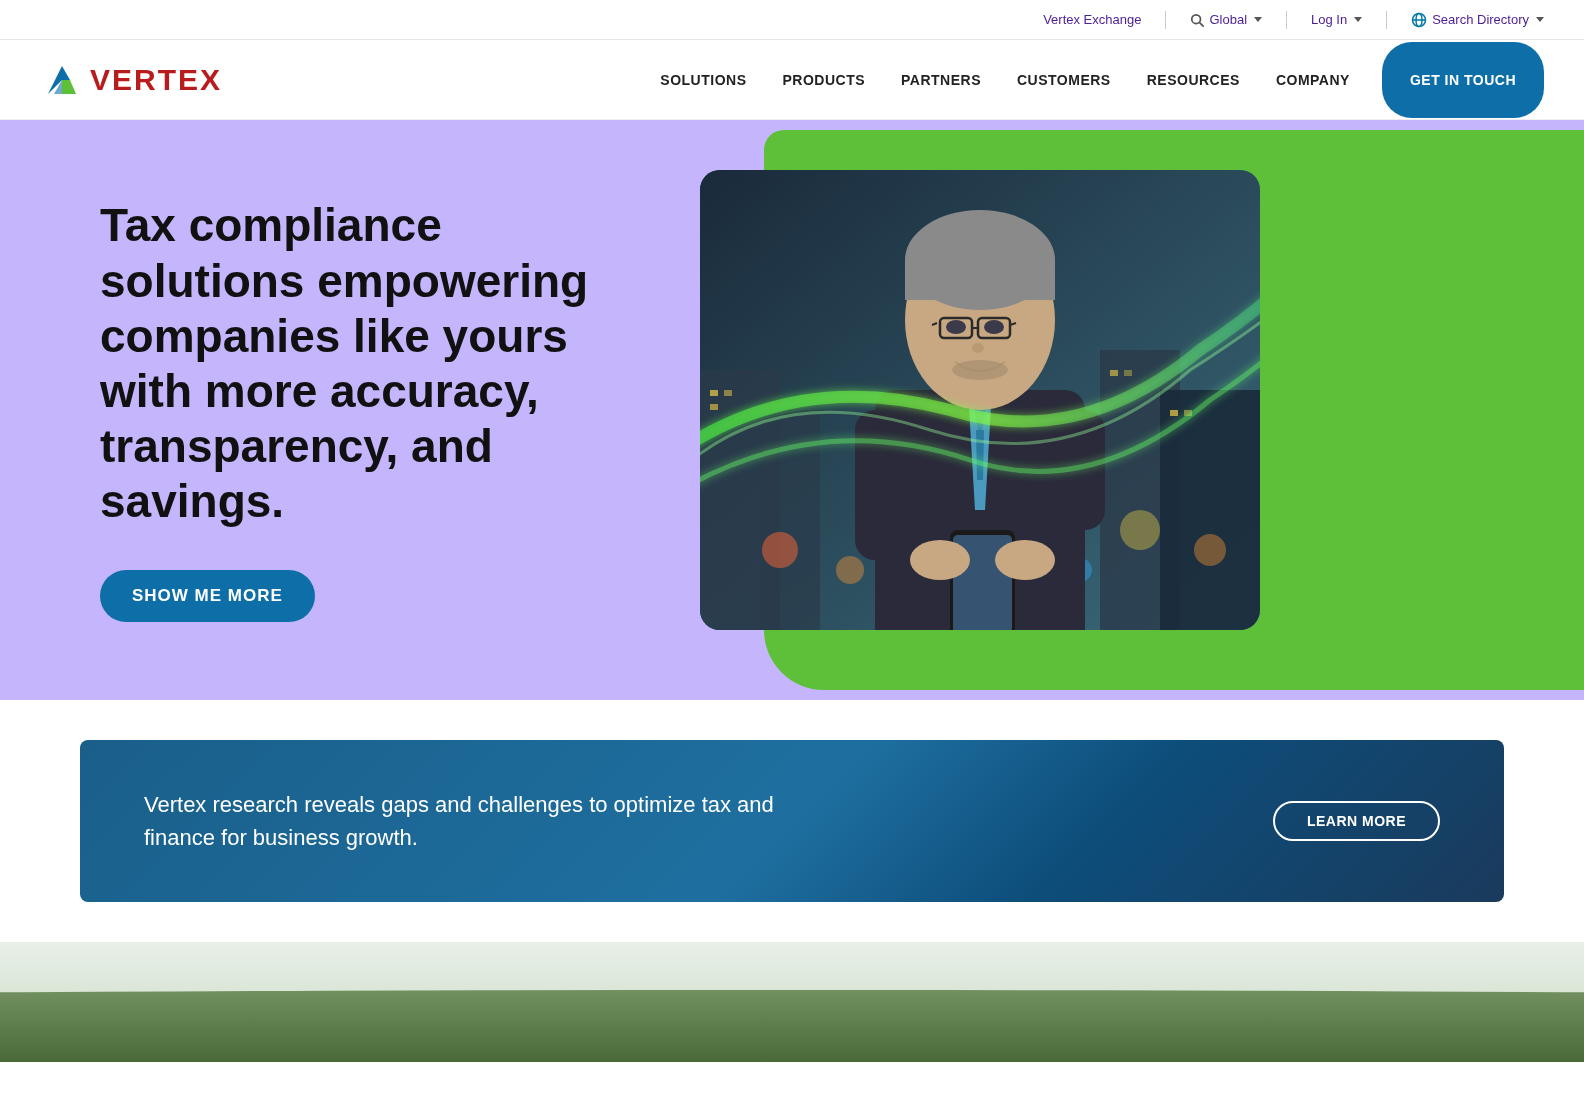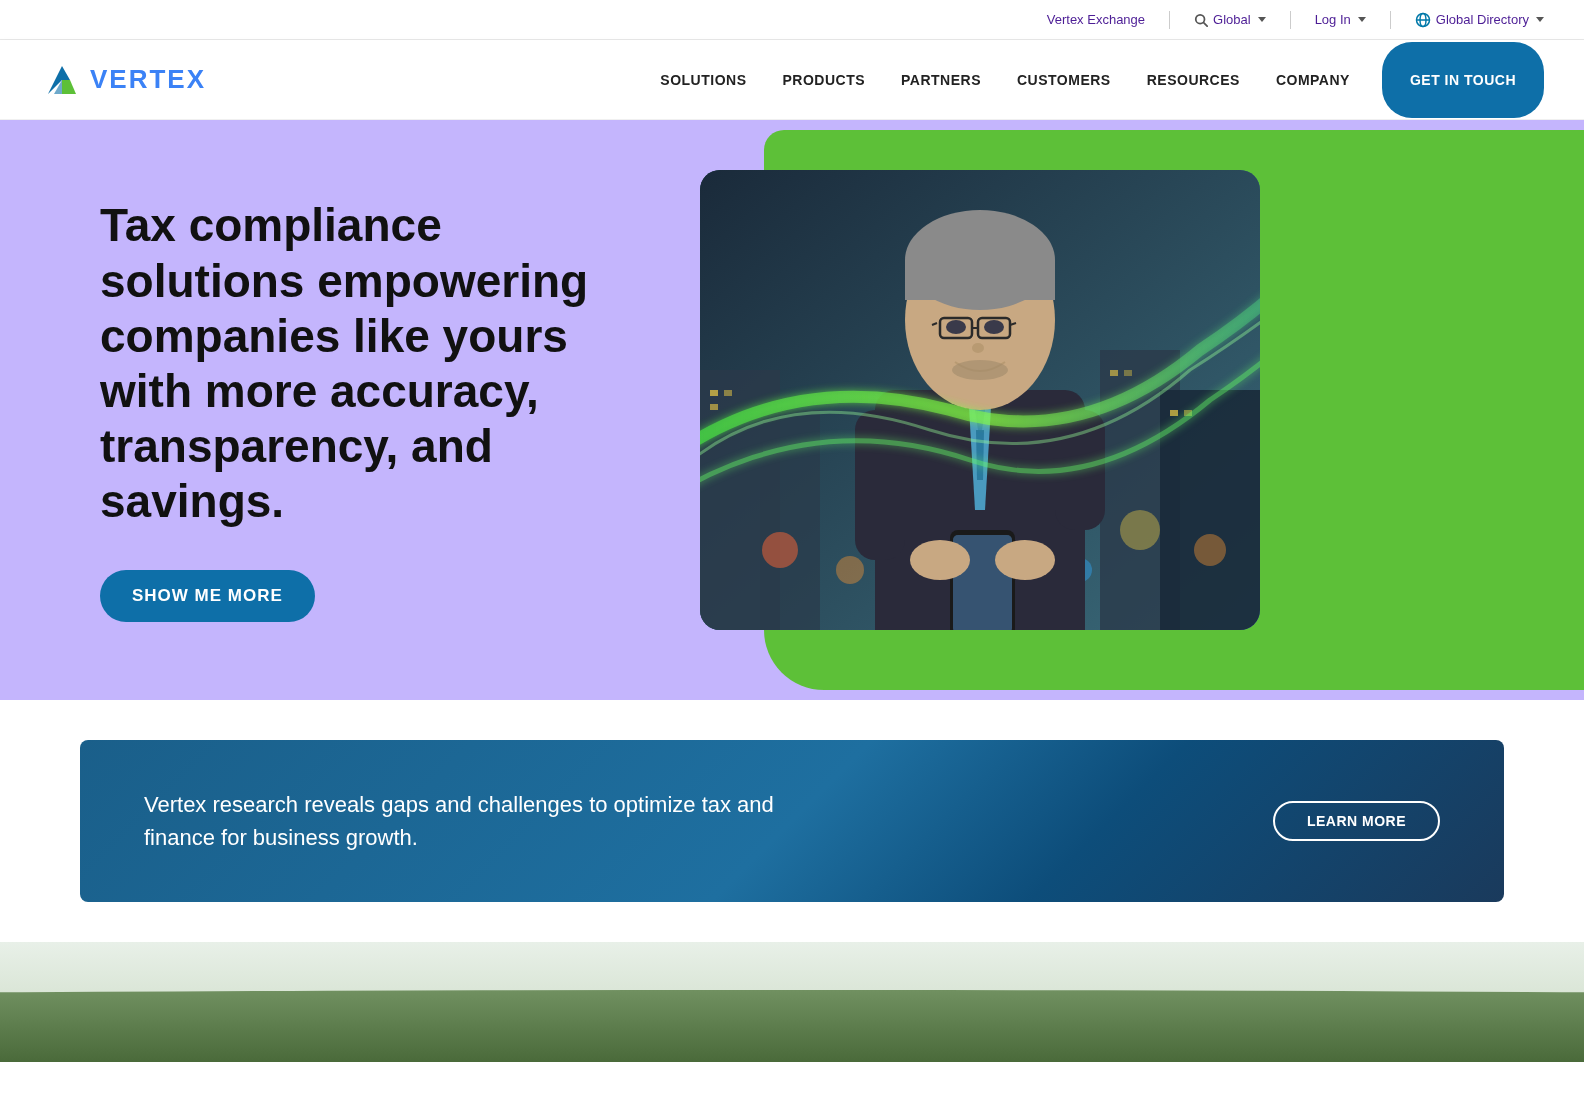--- a/index.html
+++ b/index.html
@@ -55,23 +55,23 @@
       align-items: center;
       gap: 6px;
       margin-right: auto;
       text-decoration: none;
     }
     .logo-icon {
       width: 44px;
       height: 44px;
     }
     .logo-text {
-      font-size: 26px;
-      font-weight: 700;
-      color: #3b82f6;
+      font-size: 30px;
+      font-weight: 700;
+      color: #b91c1c;
       letter-spacing: 2px;
     }
     .nav-links {
       display: flex;
       align-items: flex-end;
       gap: 36px;
       list-style: none;
       margin-right: 32px;
     }
     .nav-links li a {
@@ -235,21 +235,21 @@
     <span>Log In</span>
     <span class="chevron-down"></span>
   </a>
   <div class="top-bar-divider"></div>
   <a class="top-bar-item">
     <svg width="16" height="16" viewBox="0 0 16 16" fill="none" xmlns="http://www.w3.org/2000/svg">
       <circle cx="8" cy="8" r="6.5" stroke="#0078a8" stroke-width="1.5"></circle>
       <ellipse cx="8" cy="8" rx="3" ry="6.5" stroke="#0078a8" stroke-width="1.5"></ellipse>
       <line x1="1.5" y1="8" x2="14.5" y2="8" stroke="#0078a8" stroke-width="1.5"></line>
     </svg>
-    <span>Global Directory</span>
+    <span>Search Directory</span>
     <span class="chevron-down"></span>
   </a>
 </div>
 
 <nav class="main-nav">
   <a class="logo-area" href="#">
     <svg class="logo-icon" viewBox="0 0 44 44" xmlns="http://www.w3.org/2000/svg">
       <polygon points="8,36 22,8 30,22 22,22" fill="#0e6fa8"></polygon>
       <polygon points="22,22 30,22 36,36 22,36" fill="#5dc038"></polygon>
       <polygon points="14,36 22,22 22,36" fill="#0e6fa8" opacity="0.6"></polygon>

